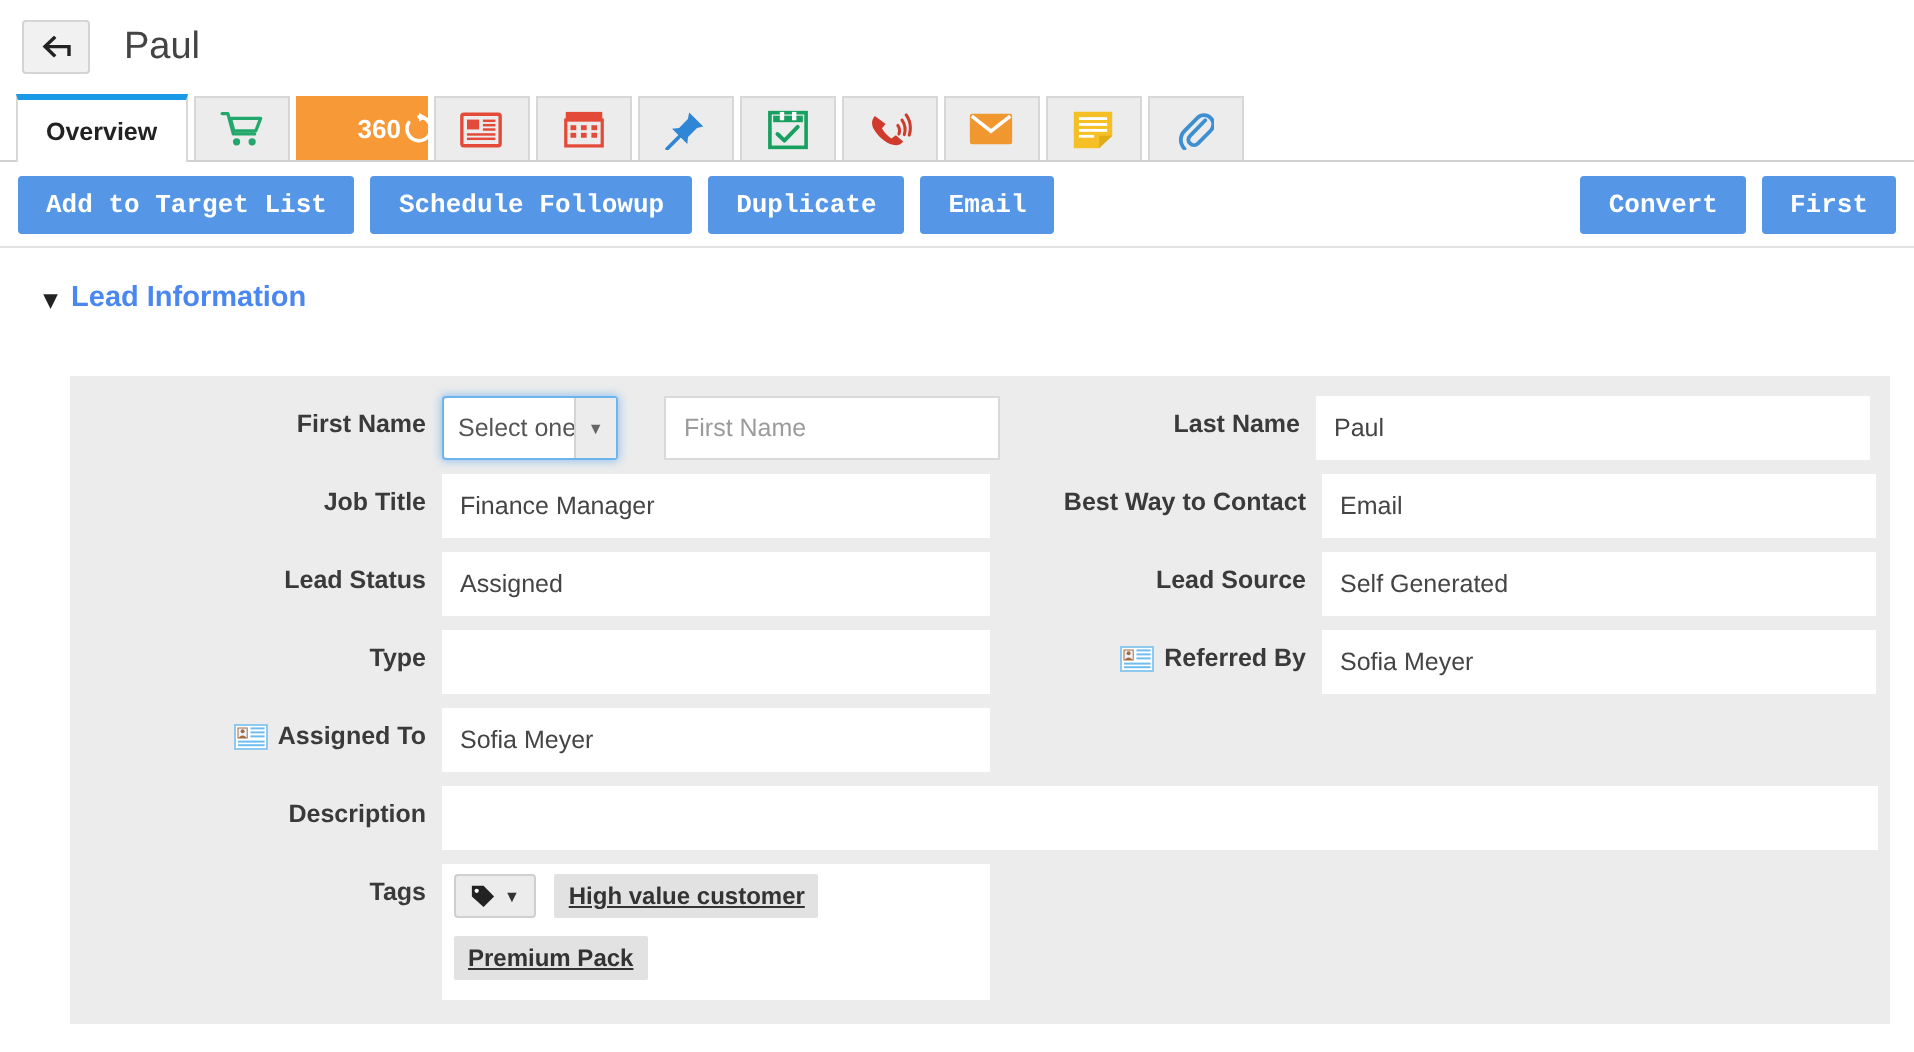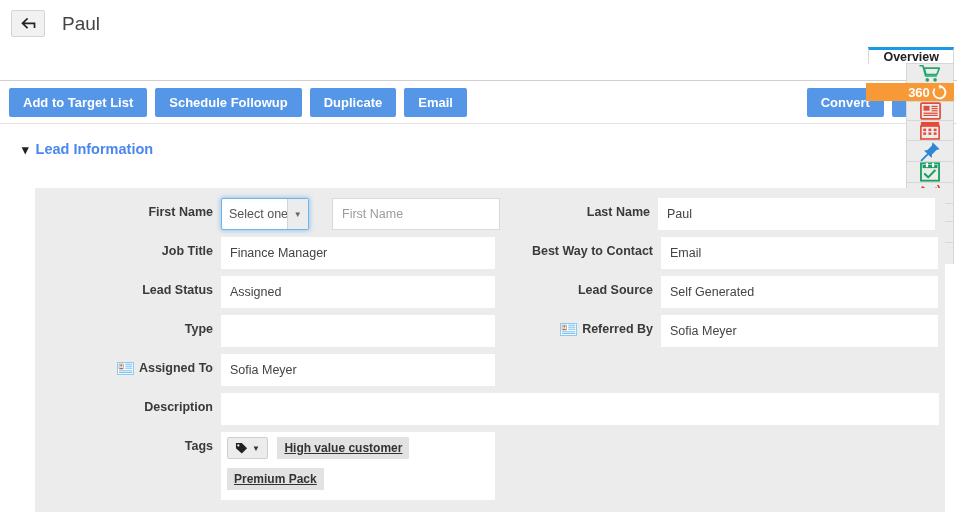--- a/index.html
+++ b/index.html
@@ -41,21 +41,20 @@
 
   
   .tabbar {
     position: relative;
     height: 34px;
     display: flex;
     align-items: flex-end;
     padding-left: 8px;
     border-bottom: 1px solid #d0d0d0;
     background: #ffffff;
-    flex-direction: column;
   }
   .tab {
     position: relative;
     height: 32px;
     min-width: 48px;
     margin-right: 3px;
     background: #ececec;
     border: 1px solid #d7d7d7;
     border-bottom: none;
     display: flex;
@@ -71,21 +70,21 @@
     margin-bottom: -1px;
     padding: 0 14px;
     font-weight: bold;
     color: #222;
   }
   .tab.orange {
     background: #f7941e;
     background: #f89938;
     border-color: #f89938;
     color: #fff;
-    width: 88px;
+    width: 66px;
     font-weight: bold;
     font-size: 13px;
     padding-left: 36px;
   }
   .tab svg { display: block; }
   .tab .t360 { display:flex; align-items:center; gap:1px; letter-spacing:0px; }
 
   
   .actionbar {
     height: 43px;
@@ -97,21 +96,21 @@
   }
   .btn {
     background: #5596e6;
     color: #fff;
     border: none;
     border-radius: 2px;
     height: 29px;
     padding: 0 14px;
     font-size: 13px;
     font-weight: bold;
-    font-family: Liberation Sans, sans-serif;
+    font-family: Liberation Mono, monospace;
     margin-right: 8px;
     cursor: pointer;
     white-space: nowrap;
   }
   .spacer { flex: 1 1 auto; }
   .btn.right { margin-right: 0; margin-left: 8px; }
 
   
   .section-head {
     display: flex;

